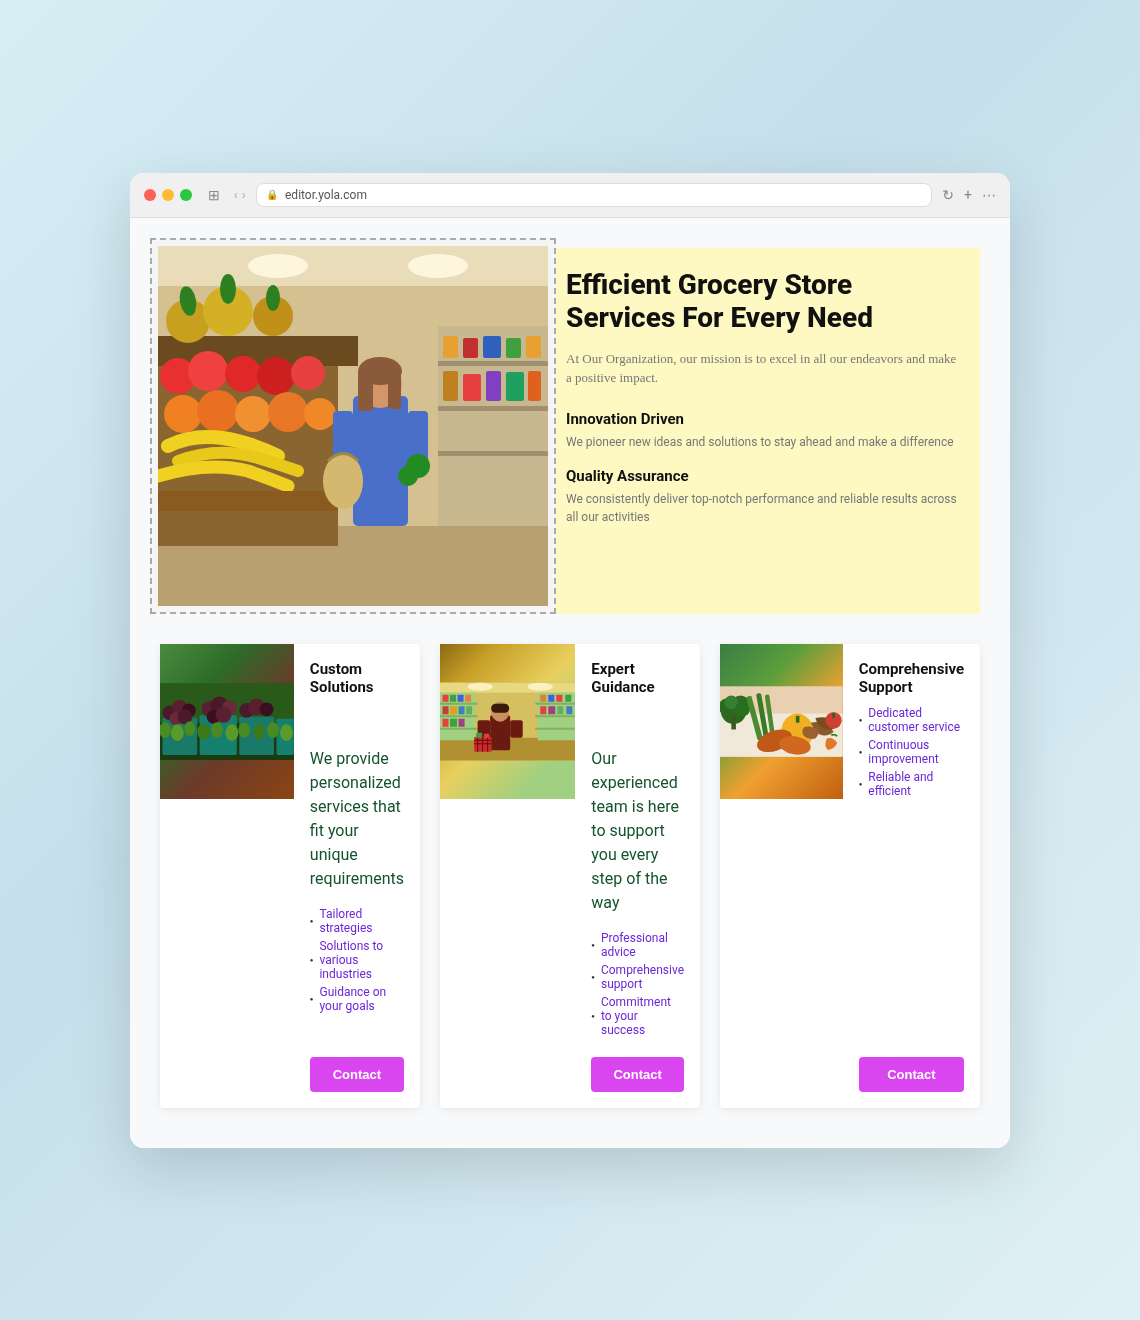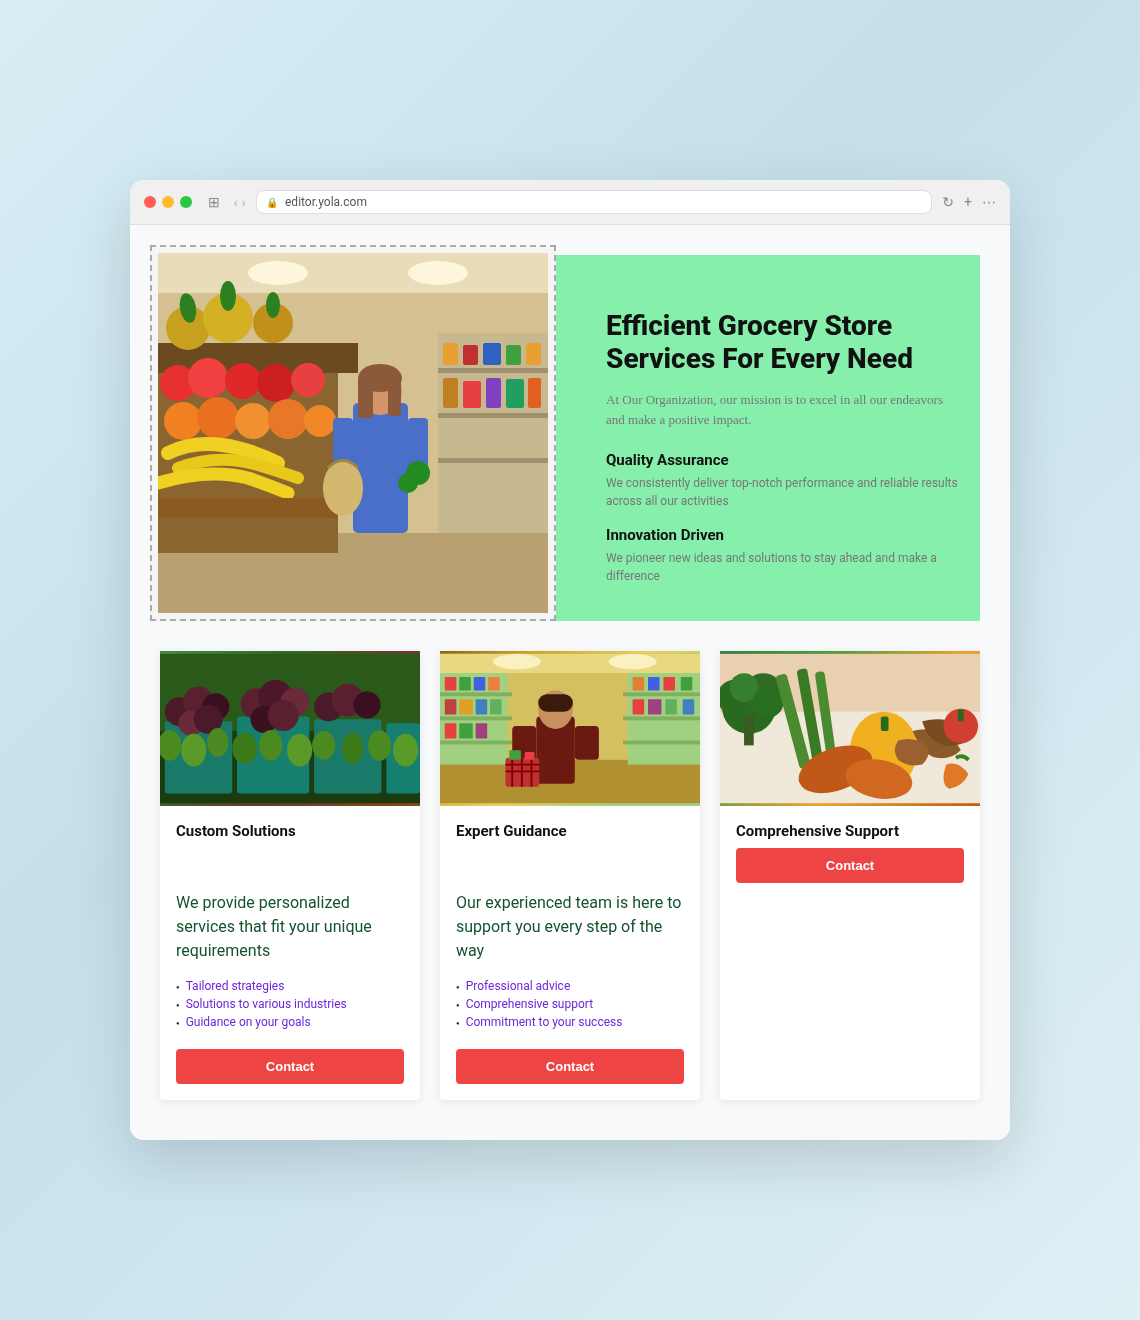--- a/index.html
+++ b/index.html
@@ -77,23 +77,22 @@
     
     .page-content {
       background: #f8f9fa;
       padding: 30px 30px 40px;
       min-height: 600px;
     }
 
     
     .hero-section {
       display: flex;
-      gap: 40px;
-      align-items: flex-end;
-      background: #86efac;
+      align-items: flex-start;
+      background: #fef9c3;
       padding: 0;
       margin-bottom: 30px;
       position: relative;
     }
 
     .hero-image-wrapper {
       position: relative;
       flex-shrink: 0;
     }
     .hero-image-dashed {
@@ -153,21 +152,20 @@
       margin-top: 10px;
     }
 
     .card {
       flex: 1;
       background: #fff;
       border-radius: 4px;
       overflow: visible;
       box-shadow: 0 2px 8px rgba(0,0,0,0.08);
       display: flex;
-      flex-direction: column;
       justify-content: space-between;
     }
 
     
     .card-img-scene {
       width: 100%;
       height: 155px;
       position: relative;
       overflow: hidden;
     }
@@ -213,21 +211,21 @@
       display: flex;
       align-items: center;
       gap: 6px;
     }
     .card-list li::before {
       content: '●';
       font-size: 6px;
       color: #333;
     }
     .contact-btn {
-      background: #ef4444;
+      background: #d946ef;
       color: #fff;
       border: none;
       border-radius: 4px;
       padding: 10px;
       width: 100%;
       font-size: 13px;
       font-weight: 600;
       cursor: pointer;
       text-align: center;
     }
@@ -344,26 +342,26 @@
               <rect x="370" y="125" width="13" height="30" fill="#e06020" rx="2"></rect>
             </svg>
           </div>
         </div>
       </div>
 
       <div class="hero-text">
         <h1 class="hero-title">Efficient Grocery Store Services For Every Need</h1>
         <p class="hero-subtitle">At Our Organization, our mission is to excel in all our endeavors and make a positive impact.</p>
         <div class="feature-item">
+          <div class="feature-title">Innovation Driven</div>
+          <div class="feature-desc">We pioneer new ideas and solutions to stay ahead and make a difference</div>
+        </div>
+        <div class="feature-item">
           <div class="feature-title">Quality Assurance</div>
           <div class="feature-desc">We consistently deliver top-notch performance and reliable results across all our activities</div>
-        </div>
-        <div class="feature-item">
-          <div class="feature-title">Innovation Driven</div>
-          <div class="feature-desc">We pioneer new ideas and solutions to stay ahead and make a difference</div>
         </div>
       </div>
     </div>
 
     <div class="cards-section">
 
       <div class="card">
         <div class="card-img-scene card-img-figs">
           <svg width="100%" height="155" viewBox="0 0 270 155" xmlns="http://www.w3.org/2000/svg">
             <rect width="270" height="155" fill="#2a5a1a"></rect>
@@ -519,19 +517,24 @@
 
             <path d="M235 115 Q248 110 258 125 Q252 138 238 140 Q228 135 235 115" fill="#e07828"></path>
             <path d="M245 108 Q252 104 258 110" stroke="#3a8020" stroke-width="4" fill="none"></path>
 
             <circle cx="250" cy="75" r="18" fill="#d04030"></circle>
             <rect x="247" y="58" width="6" height="12" fill="#2a6a20" rx="1"></rect>
           </svg>
         </div>
         <div class="card-body">
           <div class="card-title">Comprehensive Support</div>
+          <ul class="card-list">
+            <li>Dedicated customer service</li>
+            <li>Continuous improvement</li>
+            <li>Reliable and efficient</li>
+          </ul>
           <button class="contact-btn">Contact</button>
         </div>
       </div>
 
     </div>
   </div>
 </div>
 
 </body></html>

